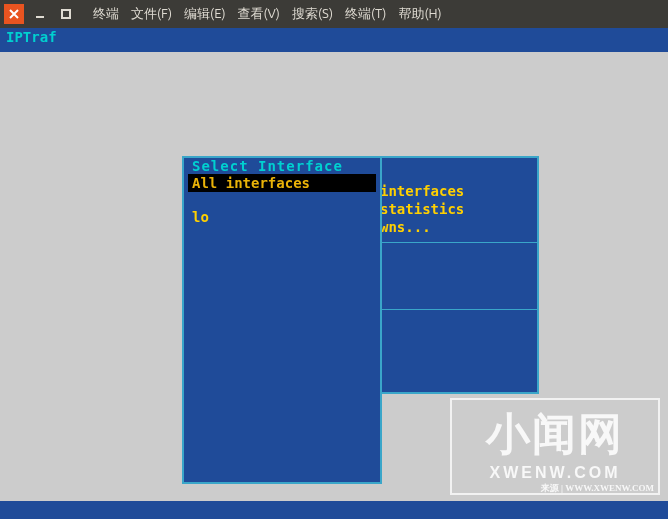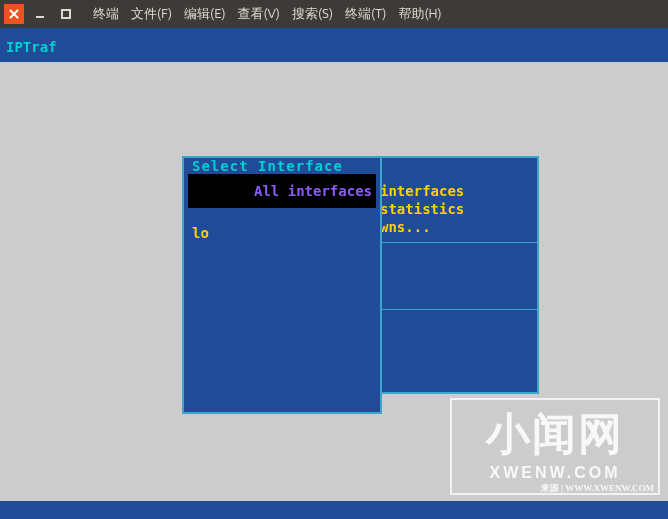--- a/index.html
+++ b/index.html
@@ -51,22 +51,22 @@
   .terminal {
     position: relative;
     width: 100%;
     height: calc(519px - 28px);
     background: #cccccc;
   }
 
   .app-title-row {
     background: #1f4b99;
     color: #00d0d0;
-    padding: 12px 6px;
-    height: 34px;
+    padding: 2px 6px;
+    height: 24px;
     line-height: 15px;
   }
 
   
   .bg-menu {
     position: absolute;
     left: 374px;
     top: 128px;
     width: 165px;
     height: 238px;
@@ -82,21 +82,21 @@
     margin: 6px 0;
     width: 100%;
   }
 
   
   .fg-box {
     position: absolute;
     left: 182px;
     top: 128px;
     width: 200px;
-    height: 258px;
+    height: 328px;
     background: #1f4b99;
     border: 2px solid #3aa6c9;
   }
   .fg-title {
     color: #00d0d0;
     margin-top: -10px;
     margin-left: 6px;
     background: #1f4b99;
     display: inline-block;
     padding: 0 2px;
@@ -104,24 +104,23 @@
     font-size:14px;
   }
   .fg-row {
     padding: 16px 8px;
     line-height: 18px;
     color: #ffd000;
     white-space: pre;
   }
   .fg-row.selected {
     background: #000000;
-    color: #8b5cf6;
+    color: #eab308;
     margin: 0 4px;
-    padding: 8px 4px;
-    text-align: right;
+    padding: 0 4px;
   }
 
   
   .status {
     position: absolute;
     left: 0;
     bottom: 0;
     width: 100%;
     height: 18px;
     background: #1f4b99;

